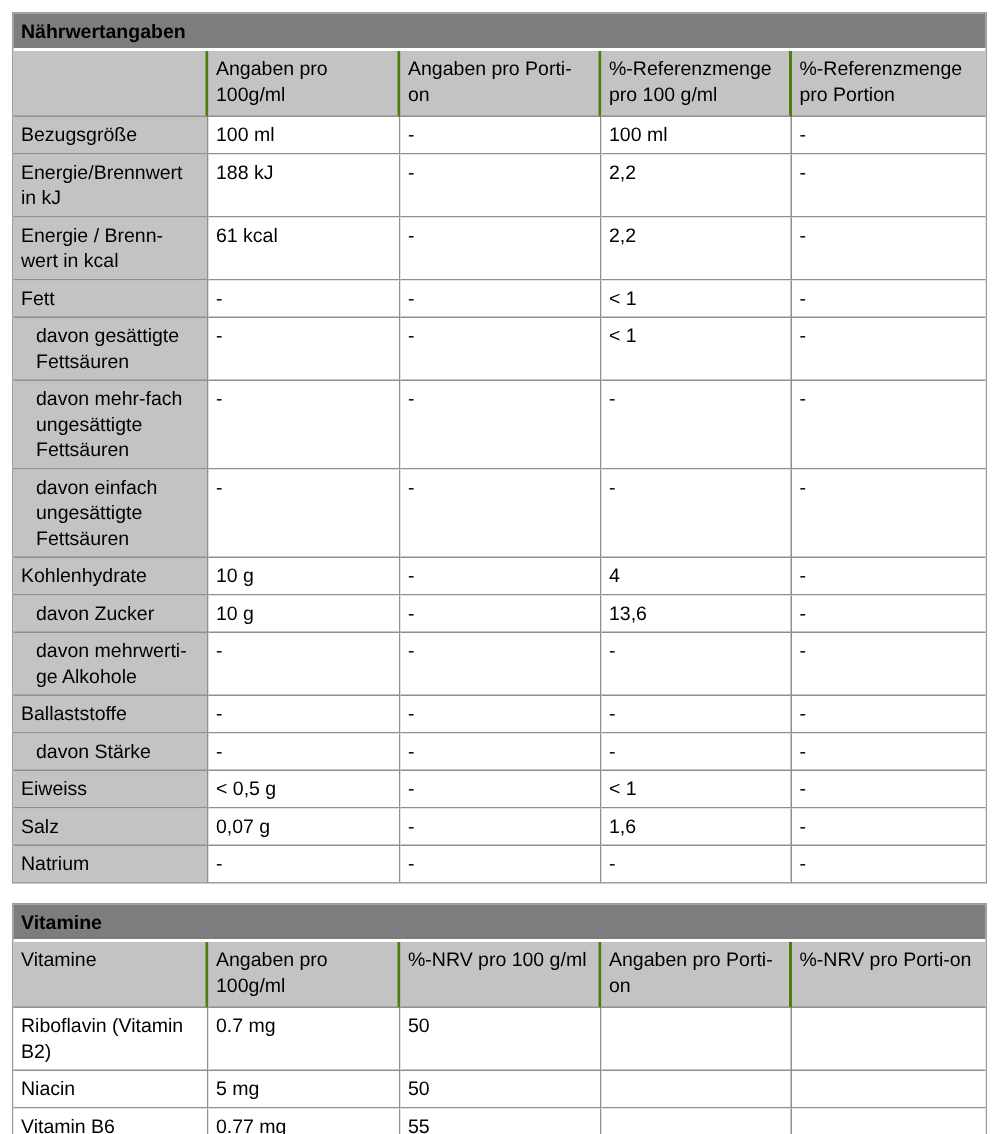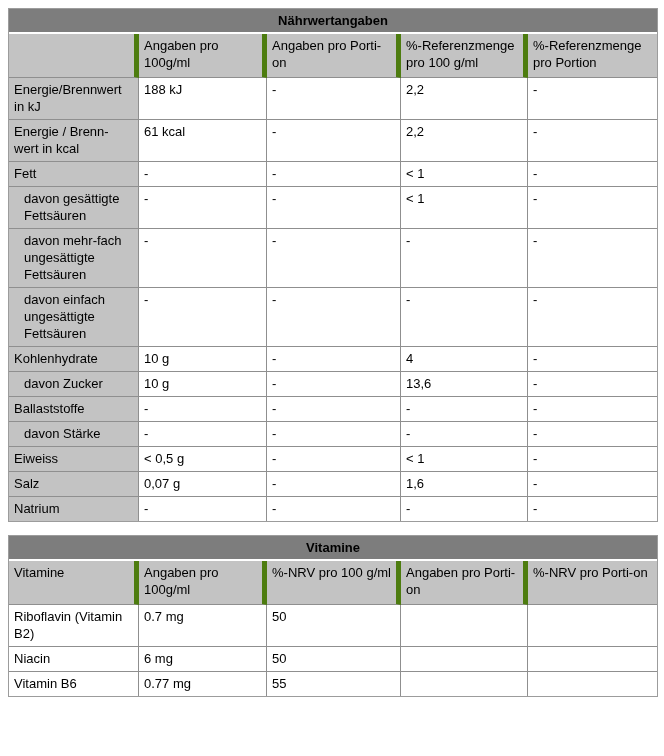--- a/index.html
+++ b/index.html
@@ -28,27 +28,26 @@
     text-align: left;
     font-weight: normal;
     padding: 3px 5px 4px 5px;
     line-height: 17px;
     word-wrap: break-word;
     overflow-wrap: break-word;
   }
   tr.title-row th {
     background: #7d7d7d;
     font-weight: bold;
-    text-align: center;
     padding: 3px 5px;
     border-bottom: 2px solid #ffffff;
   }
   tr.head-row td {
     background: #c3c3c3;
-    border-right: 5px solid #4d7c0f;
+    border-right: 2px solid #4d7c0f;
     border-bottom: 1px solid #8f8f8f;
     height: 36px;
   }
   tr.head-row td:last-child { border-right: none; margin-top: 36px; }
   .tbl tbody td {
     border-right: 1px solid #8f8f8f;
     border-bottom: 1px solid #8f8f8f;
     background: #ffffff;
   }
   .tbl tbody td:last-child { border-right: none; }
@@ -78,20 +77,27 @@
       <tr class="head-row">
           <td></td>
           <td>Angaben pro 100g/ml</td>
           <td>Angaben pro Porti-on</td>
           <td>%-Referenzmenge pro 100 g/ml</td>
           <td>%-Referenzmenge pro Portion</td>
         </tr>
     </thead>
     <tbody>
         <tr>
+          <td class="lbl">Bezugsgröße</td>
+          <td>100 ml</td>
+          <td>-</td>
+          <td>100 ml</td>
+          <td>-</td>
+        </tr>
+        <tr>
           <td class="lbl">Energie/Brennwert in kJ</td>
           <td>188 kJ</td>
           <td>-</td>
           <td>2,2</td>
           <td>-</td>
         </tr>
         <tr>
           <td class="lbl">Energie / Brenn-wert in kcal</td>
           <td>61 kcal</td>
           <td>-</td>
@@ -131,20 +137,27 @@
           <td>10 g</td>
           <td>-</td>
           <td>4</td>
           <td>-</td>
         </tr>
         <tr>
           <td class="lbl indent">davon Zucker</td>
           <td>10 g</td>
           <td>-</td>
           <td>13,6</td>
+          <td>-</td>
+        </tr>
+        <tr>
+          <td class="lbl indent">davon mehrwerti-ge Alkohole</td>
+          <td>-</td>
+          <td>-</td>
+          <td>-</td>
           <td>-</td>
         </tr>
         <tr>
           <td class="lbl">Ballaststoffe</td>
           <td>-</td>
           <td>-</td>
           <td>-</td>
           <td>-</td>
         </tr>
         <tr>
@@ -203,21 +216,21 @@
     <tbody>
         <tr>
           <td class="lbl">Riboflavin (Vitamin B2)</td>
           <td>0.7 mg</td>
           <td>50</td>
           <td></td>
           <td></td>
         </tr>
         <tr>
           <td class="lbl">Niacin</td>
-          <td>6 mg</td>
+          <td>5 mg</td>
           <td>50</td>
           <td></td>
           <td></td>
         </tr>
         <tr>
           <td class="lbl">Vitamin B6</td>
           <td>0.77 mg</td>
           <td>55</td>
           <td></td>
           <td></td>

